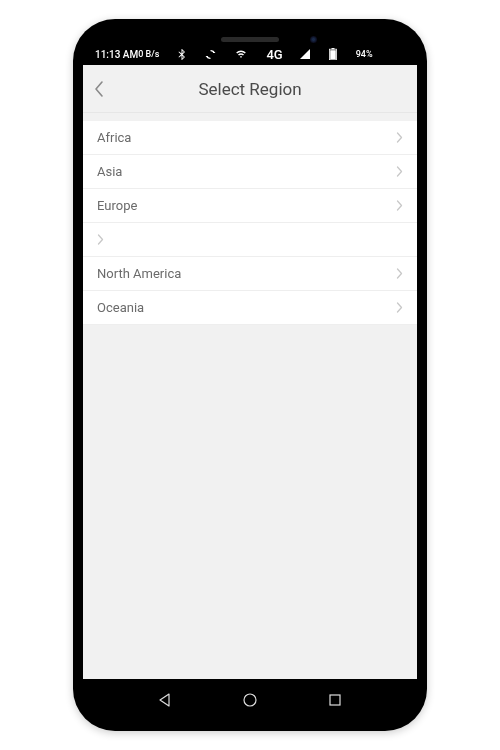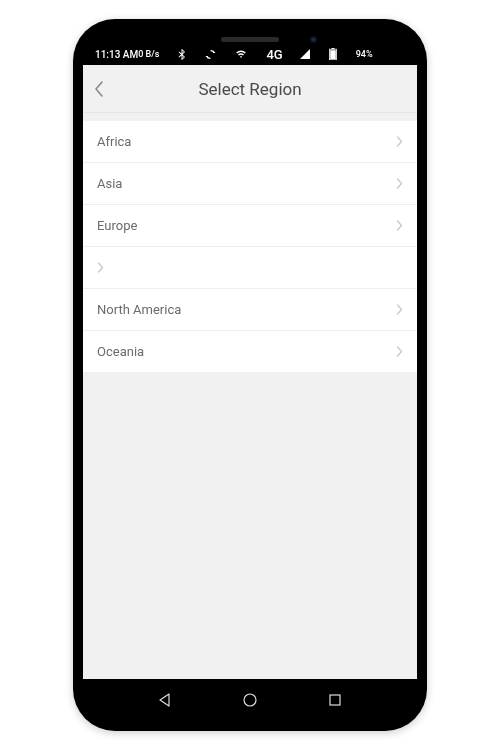--- a/index.html
+++ b/index.html
@@ -99,21 +99,21 @@
     text-align: center;
     font-size: 17px;
     color: #4a4a4a;
     font-weight: 400;
   }
   .list {
     background: #fff;
     margin-top: 8px;
   }
   .list-item {
-    height: 42px;
+    height: 34px;
     display: flex;
     align-items: center;
     justify-content: space-between;
     padding: 0 14px;
     border-bottom: 1px solid #eeeeee;
     cursor: pointer;
     background: #fff;
   }
   .list-item-label {
     font-size: 13px;

